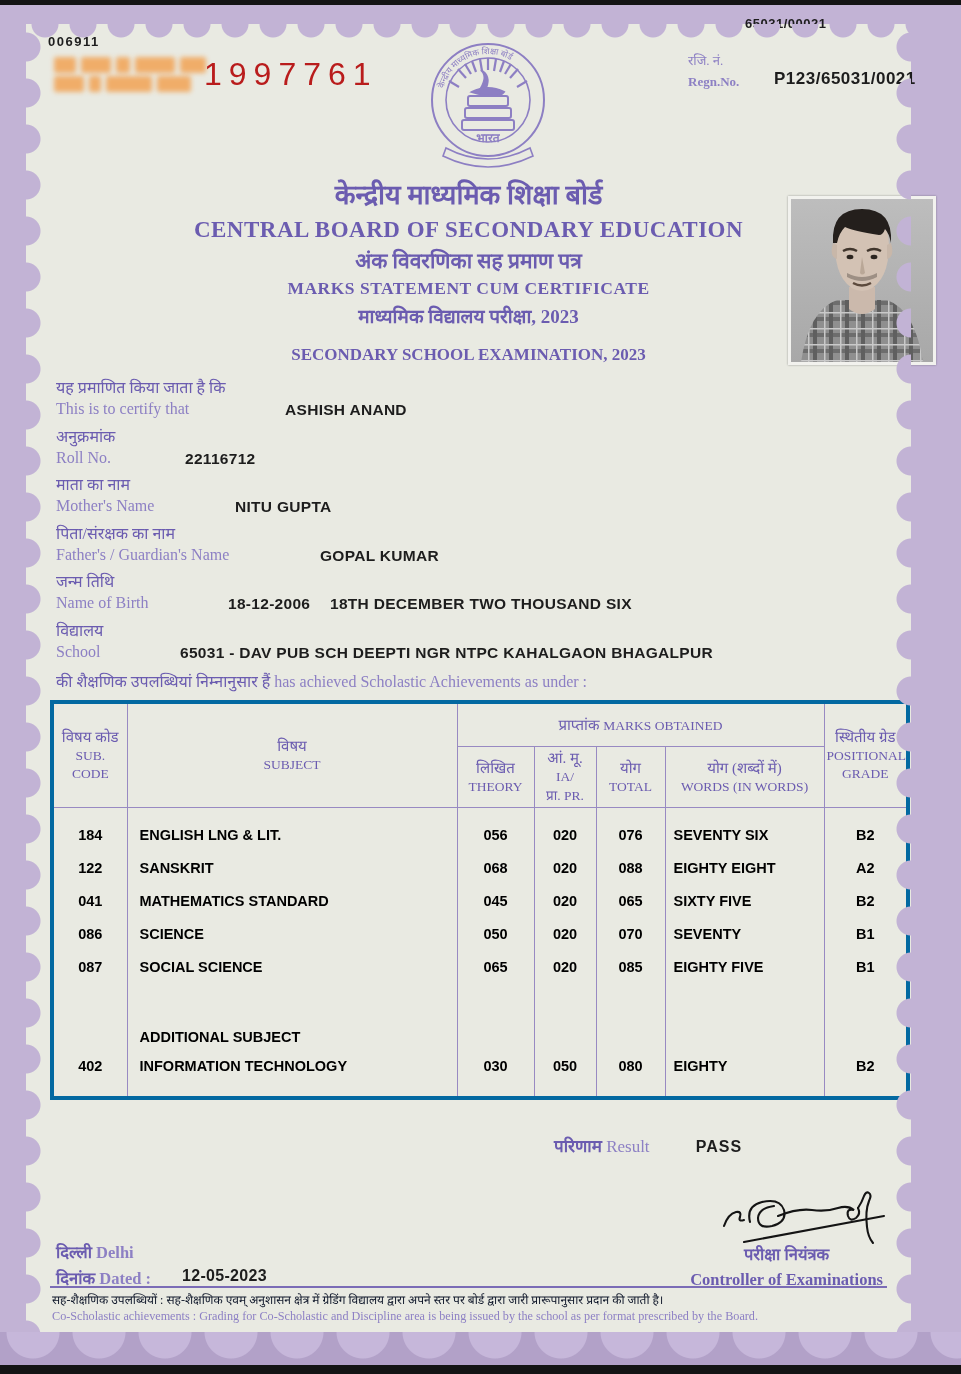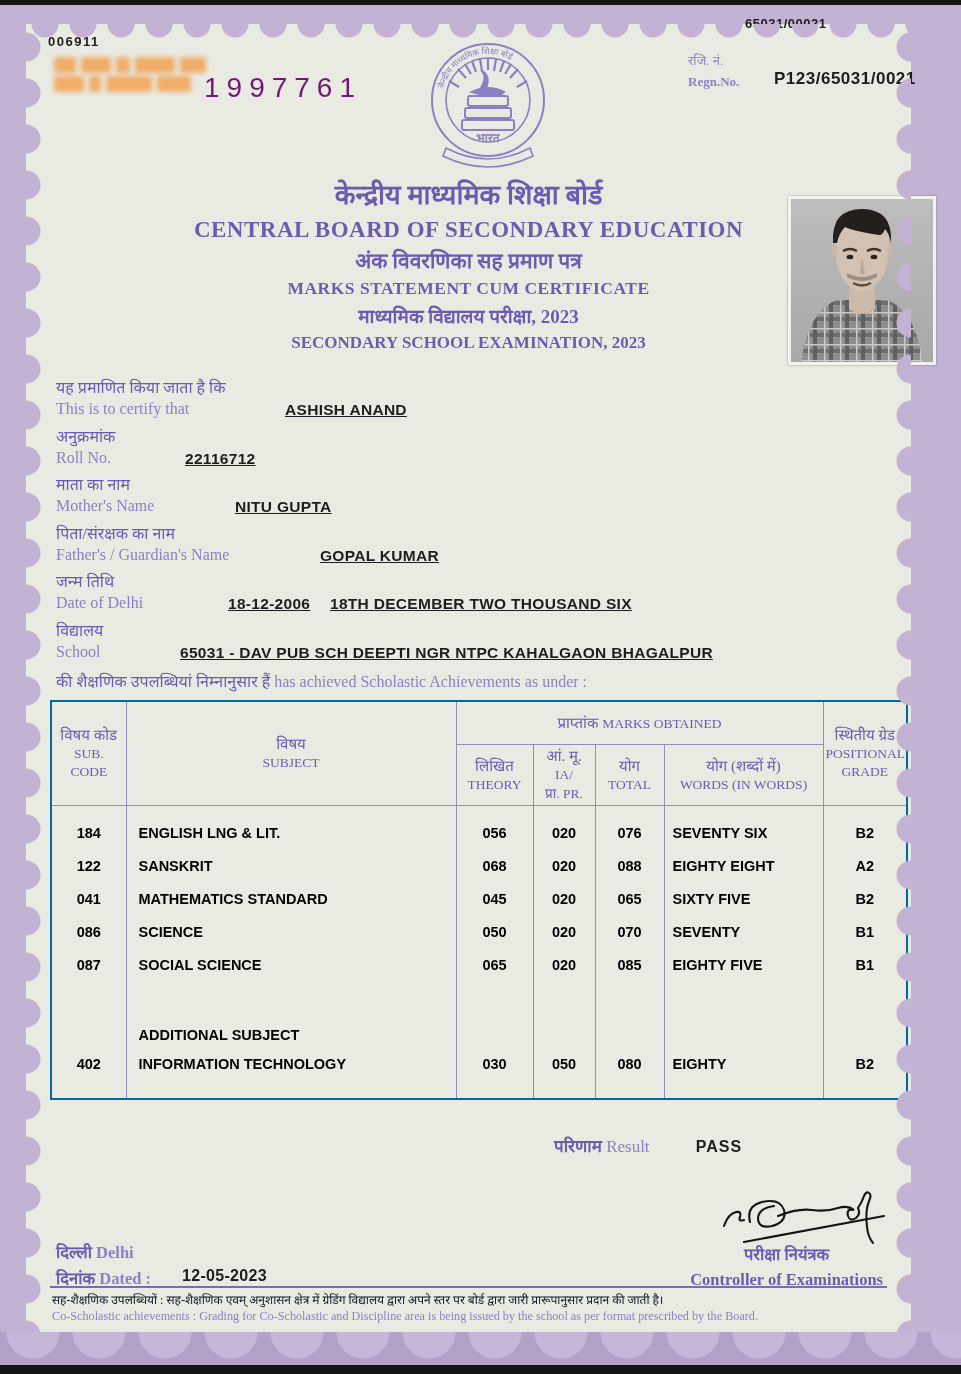--- a/index.html
+++ b/index.html
@@ -21,56 +21,56 @@
   .dark{color:#1d1d1d;}
   .sans{font-family:"Liberation Sans",sans-serif;text-align:right;}
   .serif{font-family:"Liberation Serif",serif;}
   .b{font-weight:bold;}
   
   .serial-left{left:22px;top:10px;font-size:13px;letter-spacing:1.5px;}
   .serial-right{left:719px;top:-8px;font-size:13px;letter-spacing:.5px;}
   .stamp-orange{left:28px;top:30px;width:160px;height:52px;filter:blur(2.5px);opacity:.85;}
   .stamp-orange .ln{height:16px;margin:3px 0;display:flex;gap:5px;}
   .stamp-orange .ch{background:#f2a355;border-radius:2px;height:100%;}
-  .stamp-number{left:178px;top:48px;font-size:28px;letter-spacing:7px;color:#701a75;}
+  .stamp-number{left:178px;top:32px;font-size:32px;letter-spacing:7px;color:#b91c1c;}
   .regn-labels{left:662px;top:26px;font-size:13px;line-height:21px;}
   .regn-value{left:748px;top:45px;font-size:17px;letter-spacing:.5px;}
   
   .hdr{left:0;top:158px;width:885px;text-align:center;line-height:1.0;}
   .hdr .h1{font-size:27px;margin-bottom:9px;}
   .hdr .h2{font-size:23px;margin-bottom:10px;letter-spacing:.5px;}
   .hdr .h3{font-size:21px;margin-bottom:8px;}
   .hdr .h4{font-size:17.5px;margin-bottom:9px;letter-spacing:.5px;}
-  .hdr .h5{font-size:19px;margin-bottom:8px;}
+  .hdr .h5{font-size:19px;margin-bottom:20px;}
   .hdr .h6{font-size:17px;}
   .photo-frame{left:762px;top:172px;width:142px;height:163px;background:#f2f2ee;padding:3px;box-shadow:0 0 2px rgba(0,0,0,.35);}
   
   .fields{left:30px;top:352px;width:840px;}
   .field .lh{font-size:16px;height:24px;}
   .field .le{position:relative;font-size:16px;height:24.5px;}
-  .field .val{position:absolute;top:1px;font-size:15.5px;letter-spacing:.3px;text-decoration:underline;}
+  .field .val{position:absolute;top:1px;font-size:15.5px;letter-spacing:.3px;}
   .ach-line{font-size:16px;margin-top:3px;}
   
   .marks-table{position:absolute;left:24px;top:676px;border-collapse:collapse;table-layout:fixed;width:856px;height:400px;}
   .marks-table col.c0{width:75px;} .marks-table col.c1{width:330px;} .marks-table col.c2{width:77px;}
   .marks-table col.c3{width:62px;} .marks-table col.c4{width:69px;} .marks-table col.c5{width:159px;} .marks-table col.c6{width:84px;}
   .marks-table th{border:1.6px solid #988ac2;color:#6b5cb0;font-weight:normal;padding:2px;}
   .marks-table .gh{height:38px;font-size:15.5px;}
   .marks-table .hi{font-size:15px;line-height:19px;}
   .marks-table .en{font-family:"Liberation Serif",serif;font-size:13.5px;line-height:18px;}
   .marks-table td{border-left:1.6px solid #988ac2;border-right:1.6px solid #988ac2;
     font-family:"Liberation Sans",sans-serif;font-weight:bold;font-size:14.5px;color:#000000;
     height:33px;padding:0 4px;vertical-align:middle;}
   .marks-table tr.first td{padding-top:10px;}
   .marks-table tr.section-row td{padding-top:16px;height:46px;vertical-align:bottom;padding-bottom:4px;}
   .marks-table tr.filler td{height:auto;}
   .marks-table td.t-c{text-align:center;}
   .marks-table td.t-l{text-align:left;padding-left:12px;}
   .marks-table td.t-w{text-align:left;padding-left:8px;}
-  .marks-table{border:2px solid #0369a1;}
+  .marks-table{border:4px solid #0369a1;}
   
   .result-line{left:528px;top:1110px;font-size:17px;}
   .result-line .v{margin-left:42px;font-size:16px;letter-spacing:1px;}
   .signature{left:690px;top:1162px;}
   .place-line{left:30px;top:1216px;font-size:16.5px;}
   .date-line{left:30px;top:1242px;font-size:16.5px;}
   .date-line .v{position:absolute;left:126px;top:1px;font-size:16px;letter-spacing:.3px;white-space:nowrap;}
   .controller{right:28px;top:1218px;text-align:center;font-size:16.5px;line-height:25px;}
   .rule{left:24px;right:24px;top:1262px;height:0;border-top:2px solid #7songs;border-top:2px solid #7b6cb6;}
   .notes{left:26px;top:1268px;width:832px;line-height:16px;}
@@ -206,21 +206,21 @@
         <div class="le purple-light"><span>Mother's Name</span>
           <span class="val sans b dark" style="left:179px">NITU GUPTA</span></div>
       </div>
       <div class="field">
         <div class="lh purple">पिता/संरक्षक का नाम</div>
         <div class="le purple-light"><span>Father's / Guardian's Name</span>
           <span class="val sans b dark" style="left:264px">GOPAL KUMAR</span></div>
       </div>
       <div class="field">
         <div class="lh purple">जन्म तिथि</div>
-        <div class="le purple-light"><span>Date of Delhi</span>
+        <div class="le purple-light"><span>Name of Birth</span>
           <span class="val sans b dark" style="left:172px">18-12-2006</span>
           <span class="val sans b dark" style="left:274px">18TH DECEMBER TWO THOUSAND  SIX</span></div>
       </div>
       <div class="field">
         <div class="lh purple">विद्यालय</div>
         <div class="le purple-light"><span>School</span>
           <span class="val sans b dark" style="left:124px">65031 - DAV PUB SCH DEEPTI NGR NTPC KAHALGAON BHAGALPUR</span></div>
       </div>
       <div class="ach-line">
         <span class="purple">की शैक्षणिक उपलब्धियां निम्नानुसार हैं</span>

